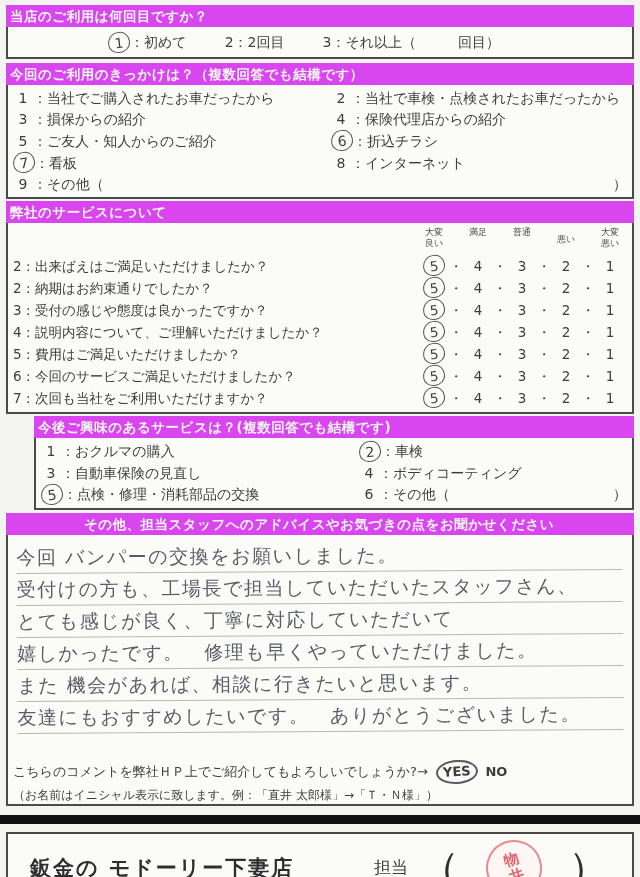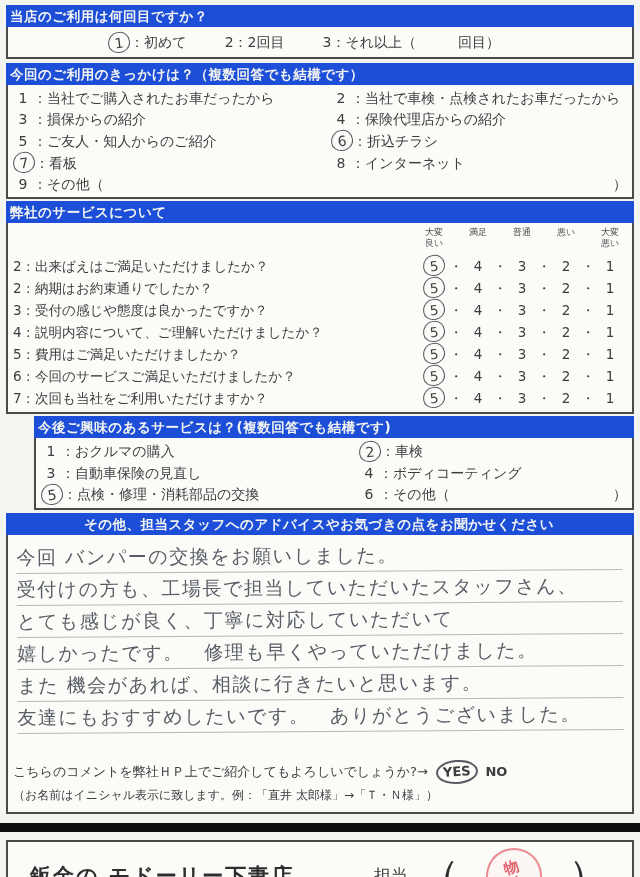--- a/index.html
+++ b/index.html
@@ -5,21 +5,21 @@
   html,body{margin:0;padding:0;}
   body{
     width:640px;height:877px;overflow:hidden;
     background:#f4f4f0;
     font-family:"DejaVu Sans","Liberation Sans",sans-serif;
     color:#3d3d40;
     position:relative;
   }
   .section{margin:0 6px;}
   .hdr{
-    background:#1d4ed8;
+    background:#d946ef;
     color:#f2f4f1;
     font-weight:bold;
     font-size:13.5px;
     line-height:20px;
     padding:1px 6px 1px 4px;
     letter-spacing:0.5px;
     white-space:nowrap;
     overflow:hidden;
   }
   .hdr.center{text-align:center;}
@@ -170,21 +170,21 @@
   </div>
 </div>
 
 <div class="section" style="margin-top:2px;">
   <div class="hdr">弊社のサービスについて</div>
   <div class="box">
     <div class="legend">
       <span style="grid-column:1;"><span class="lg">大変良い</span></span>
       <span style="grid-column:3;">満足</span>
       <span style="grid-column:5;">普通</span>
-      <span style="grid-column:7;">悪い</span>
+      <span style="grid-column:7;margin-top:7px;">悪い</span>
       <span style="grid-column:9;"><span class="lg">大変悪い</span></span>
     </div>
 
     <div class="qrow">
       <span class="qtext">2：出来ばえはご満足いただけましたか？</span>
       <span class="scale">
         <span class="cnum circled">5</span>
           <span>・</span>
           <span>4</span>
           <span>・</span>
@@ -309,21 +309,21 @@
       <span class="cnum">6</span>
         <span>：その他（</span>
       <span class="spacer"></span>
       <span>）</span>
     </span>
   </div>
 </div>
 
 <div class="section" style="margin-top:3px;">
   <div class="hdr center">その他、担当スタッフへのアドバイスやお気づきの点をお聞かせください</div>
-  <div class="box" style="padding-bottom:8px;">
+  <div class="box" style="padding-bottom:0;">
     <div class="hw-area">
       <div class="hw-line">今回 バンパーの交換をお願いしました。</div>
       <div class="hw-line">受付けの方も、工場長で担当していただいたスタッフさん、</div>
       <div class="hw-line">とても感じが良く、丁寧に対応していただいて</div>
       <div class="hw-line">嬉しかったです。　修理も早くやっていただけました。</div>
       <div class="hw-line">また 機会があれば、相談に行きたいと思います。</div>
       <div class="hw-line">友達にもおすすめしたいです。　ありがとうございました。</div>
     </div>
     <div class="consent">
       <span>こちらのコメントを弊社ＨＰ上でご紹介してもよろしいでしょうか?→</span>

